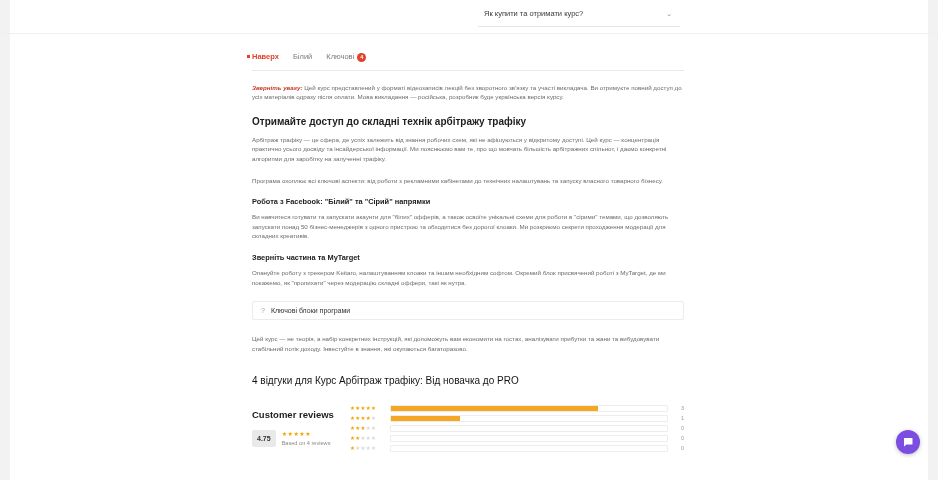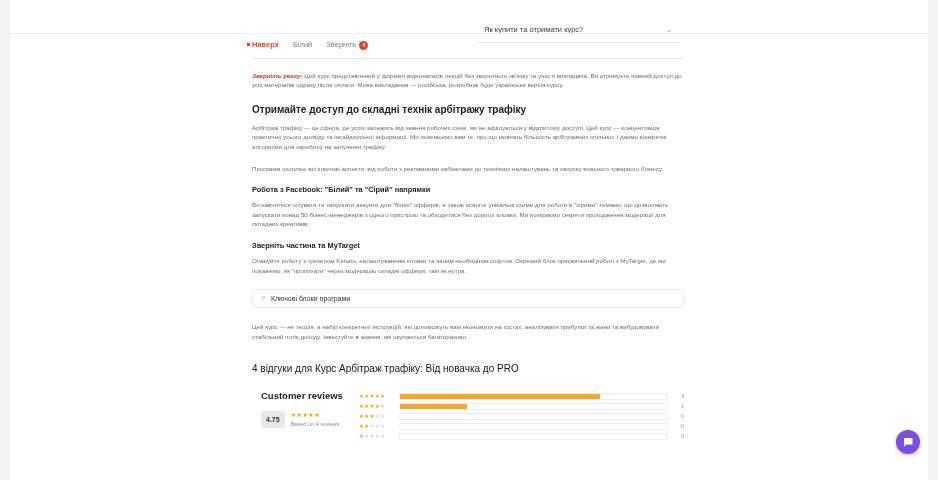--- a/index.html
+++ b/index.html
@@ -28,21 +28,21 @@
     width: 10px;
     background: #f2f2f2;
   }
   .gutter-left { left: 0; }
   .gutter-right { right: 0; }
 
   
   .faq-bar {
     position: absolute;
     left: 478px;
-    top: 16px;
+    top: 0;
     width: 202px;
     height: 27px;
     border-bottom: 1px solid #e6e6e6;
     display: flex;
     align-items: center;
     justify-content: space-between;
     padding: 0 8px 0 6px;
     box-sizing: border-box;
   }
   .faq-q {
@@ -81,20 +81,21 @@
     padding-bottom: 5px;
     margin-bottom: 12px;
   }
   .tab {
     font-size: 7.5px;
     color: #7b7b7b;
     position: relative;
     padding-bottom: 3px;
     cursor: pointer;
     white-space: nowrap;
+    margin-top: 12px;
   }
   .tab.active {
     color: #e2412a;
     font-weight: bold;
   }
   .tab.active::before {
     content: "";
     position: absolute;
     left: -5px;
     top: 3px;
@@ -166,22 +167,21 @@
     font-size: 10px;
     color: #141414;
     margin: 22px 0 16px 0;
     font-weight: normal;
   }
 
   
   .cr {
     display: flex;
     gap: 12px;
-    align-items: flex-start;
-    margin-left: 9px;
+    align-items: center;
   }
   .cr-left { width: 86px; }
   .cr-title {
     font-size: 9.5px;
     color: #1d1d1d;
     font-weight: bold;
     margin-bottom: 10px;
   }
   .cr-score-row {
     display: flex;
@@ -281,21 +281,21 @@
   <div class="content">
 
     <div class="tabs">
       <div class="tab active">
         <span>Наверх</span>
       </div>
       <div class="tab">
         <span>Білий</span>
       </div>
       <div class="tab">
-        <span>Зверніть</span><span class="tab-badge">4</span>
+        <span>Ключові</span><span class="tab-badge">4</span>
       </div>
     </div>
 
     <p class="body"><span class="em">Зверніть увагу:</span><span> Цей курс представлений у форматі відеозаписів лекцій без зворотного зв'язку та участі викладача. Ви отримуєте повний доступ до усіх матеріалів одразу після оплати. Мова викладання — російська, розробник буде українська версія курсу.</span></p>
 
     <h2 class="sec">Отримайте доступ до складні технік арбітражу трафіку</h2>
     <p class="body indent">Арбітраж трафіку — це сфера, де успіх залежить від знання робочих схем, які не афішуються у відкритому доступі. Цей курс — концентрація практично усього досвіду та інсайдерської інформації. Ми пояснюємо вам те, про що мовчать більшість арбітражних спільнот, і даємо конкретні алгоритми для заробітку на залученні трафіку.</p>
 
     <p class="body indent">Програма охоплює всі ключові аспекти: від роботи з рекламними кабінетами до технічних налаштувань та запуску власного товарного бізнесу.</p>
 

